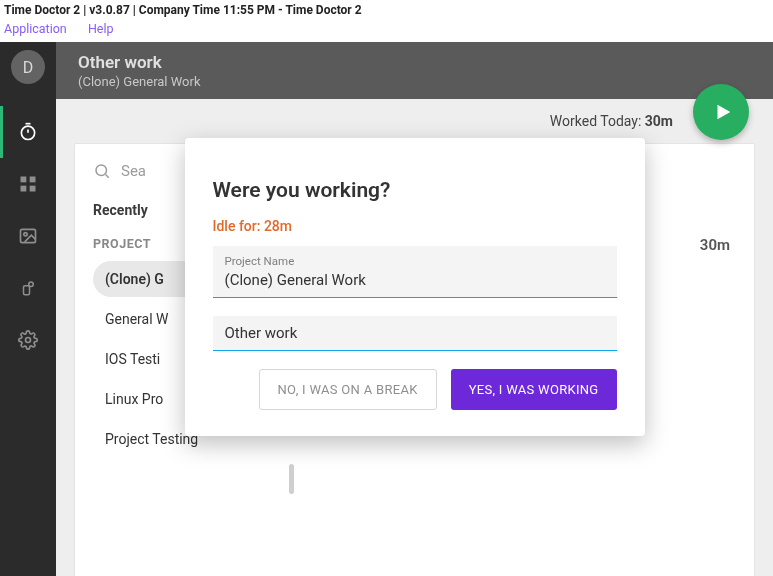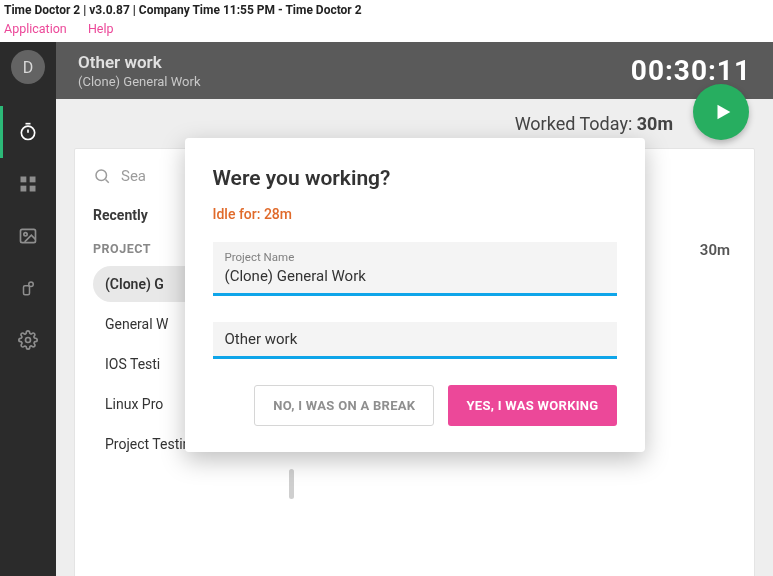--- a/index.html
+++ b/index.html
@@ -1,61 +1,61 @@
 <!DOCTYPE html>
 <html><head>
 <meta charset="utf-8">
 <style>
   * { box-sizing: border-box; margin: 0; padding: 0; font-family: -apple-system, BlinkMacSystemFont, "Segoe UI", Roboto, Arial, sans-serif; }
   html, body { width: 773px; height: 576px; overflow: hidden; background: #fff; }
   .titlebar { font-size: 12px; padding: 3px 4px 2px 4px; color: #222; font-weight: bold; }
-  .menubar { font-size: 12.5px; padding: 2px 4px 6px 4px; color: #ec4899; }
+  .menubar { font-size: 12.5px; padding: 2px 4px 6px 4px; color: #8b5cf6; }
   .menubar span { margin-right: 18px; cursor: default; }
   .app { display: flex; width: 100%; height: calc(576px - 40px); }
   .sidebar { width: 56px; background: #2b2b2b; display: flex; flex-direction: column; align-items: center; padding-top: 8px; }
   .avatar { width: 34px; height: 34px; border-radius: 50%; background: #636363; color: #d8d8d8; font-size: 16px; display:flex; align-items:center; justify-content:center; margin-bottom: 22px; }
   .side-icon { width: 56px; height: 52px; display:flex; align-items:center; justify-content:center; color: #8e8e8e; position: relative; }
   .side-icon.active { color: #fff; }
   .side-icon.active::before { content:""; position:absolute; left:0; top:0; bottom:0; width:3px; background:#2cb978; }
   .side-icon svg { width: 20px; height: 20px; }
   .side-icon.small svg { width:18px; height:18px; }
   .main { flex: 1; display:flex; flex-direction:column; background:#eeeeee; position: relative; }
   .header { background:#5a5a5a; color:#fff; padding: 10px 22px 10px 22px; display:flex; align-items:center; justify-content:space-between; position:relative; }
   .header-left .task-title { font-size: 17px; font-weight: 600; color:#e0e0e0; }
   .header-left .task-project { font-size: 13px; color:#c8c8c8; margin-top:2px; }
   .timer { font-size: 28px; font-weight: 700; letter-spacing: 1px; color:#fff; }
   .play-btn { position:absolute; right: 24px; top: 42px; width: 56px; height:56px; border-radius:50%; background:#27ae60; display:flex; align-items:center; justify-content:center; box-shadow: 0 3px 6px rgba(0,0,0,.25); cursor:pointer; }
   .play-btn svg { width:22px; height:22px; fill:#fff; margin-left:3px; }
-  .worked-row { background:#eeeeee; font-size: 18px; text-align:right; padding: 14px 100px 14px 0; color:#444; }
+  .worked-row { background:#eeeeee; font-size: 14px; text-align:right; padding: 14px 100px 14px 0; color:#444; }
   .worked-row b { font-weight: 700; }
   .content { flex:1; padding: 0 18px 0 18px; display:flex; gap:0; }
   .card { background:#fff; border:1px solid #e4e4e4; border-radius:2px; flex:1; padding: 18px 18px; display:flex; }
   .left-col { width: 210px; border-right: none; }
   .search-row { display:flex; align-items:center; color:#9c9c9c; font-size:15px; margin-bottom: 22px; }
   .search-row svg { width:18px; height:18px; margin-right:10px; stroke:#9c9c9c; }
   .section-sub { font-size:14px; font-weight:700; color:#3a3a3a; margin-bottom:12px; }
   .section-label { font-size:12.5px; font-weight:700; letter-spacing:0.5px; color:#888; margin: 18px 0 10px 0; }
   .proj-item { font-size:14px; color:#333; padding: 10px 12px; border-radius: 18px 0 0 18px; margin-bottom: 4px; cursor:pointer; white-space:nowrap; overflow:hidden; text-overflow:ellipsis;}
   .proj-item.selected { background:#e8e8e8; font-weight:600; }
   .right-col { flex:1; padding-left: 10px; padding-top: 2px; }
   .right-duration { text-align:right; font-size:15px; color:#555; font-weight:600; padding-right: 6px; padding-top: 72px;}
   .scroll-hint { width:5px; height:30px; background:#cfcfcf; border-radius:3px; position:relative; left:-14px; top:302px; }
 
   
   .modal-back { position:absolute; inset:0; display:flex; align-items:flex-start; justify-content:center; }
-  .modal { margin-top: 96px; width: 460px; background:#fff; border-radius:4px; box-shadow: 0 8px 24px rgba(0,0,0,.25); padding: 28px 28px 26px 28px; }
+  .modal { margin-top: 96px; width: 460px; background:#fff; border-radius:4px; box-shadow: 0 8px 24px rgba(0,0,0,.25); padding: 40px 28px 26px 28px; }
   .modal h2 { font-size: 21px; font-weight:600; color:#333; margin-bottom: 16px; }
-  .idle { color:#e06a2a; font-size:14px; font-weight:500; margin-bottom: 20px; }
-  .field { background:#f4f4f4; border-bottom:3px solid #0ea5e9; padding:8px 12px 8px 12px; margin-bottom: 26px; }
+  .idle { color:#e06a2a; font-size:14px; font-weight:500; margin-bottom: 12px; }
+  .field { background:#f4f4f4; border-bottom:1px solid #0ea5e9; padding:8px 12px 8px 12px; margin-bottom: 18px; }
   .field-label { font-size:11.5px; color:#808080; margin-bottom:3px; }
   .field-value { font-size:15px; color:#333; }
   .modal-actions { display:flex; justify-content:flex-end; gap:14px; margin-top: 10px; }
-  .btn { font-size:13px; font-weight:700; letter-spacing:0.3px; padding: 12px 18px; border-radius:3px; cursor:pointer; border:none; }
+  .btn { font-size:13px; font-weight:400; letter-spacing:0.3px; padding: 12px 18px; border-radius:3px; cursor:pointer; border:none; }
   .btn-outline { background:#fff; border:1px solid #d6d6d6; color:#8f8f8f; }
-  .btn-primary { background:#ec4899; color:#fff; }
+  .btn-primary { background:#6d28d9; color:#fff; }
 </style>
 </head>
 <body>
 
 <div class="titlebar">Time Doctor 2 | v3.0.87 | Company Time 11:55 PM - Time Doctor 2</div>
 <div class="menubar">
   <span>Application</span>
   <span>Help</span>
 </div>
 
@@ -98,21 +98,20 @@
         </svg>
     </div>
   </div>
 
   <div class="main">
     <div class="header">
       <div class="header-left">
         <div class="task-title">Other work</div>
         <div class="task-project">(Clone) General Work</div>
       </div>
-      <div class="timer">00:30:11</div>
       <div class="play-btn">
         <svg viewBox="0 0 24 24">
             <path d="M6 4l14 8-14 8z"></path>
           </svg>
       </div>
     </div>
 
     <div class="worked-row">
       <span>Worked Today: </span><b>30m</b>
     </div>

